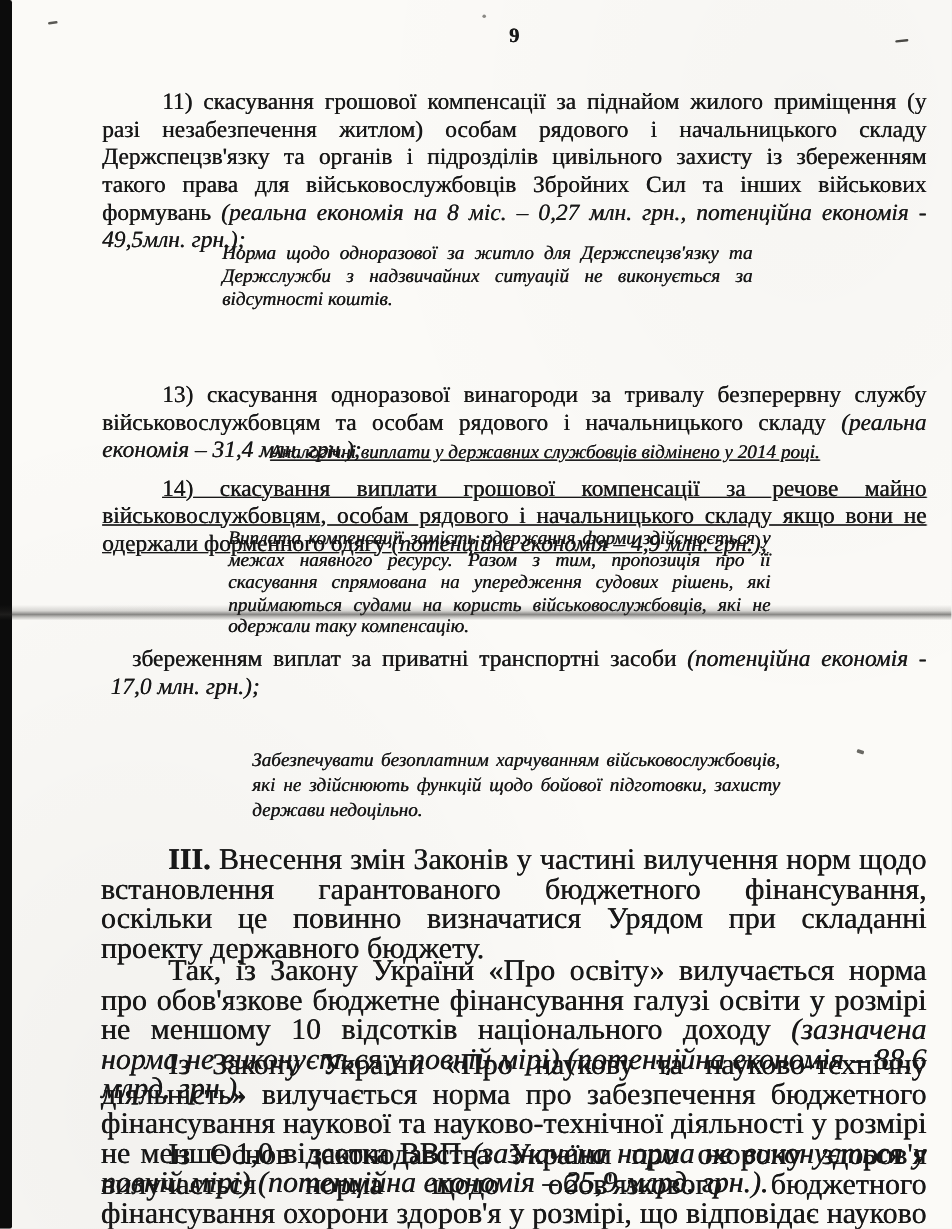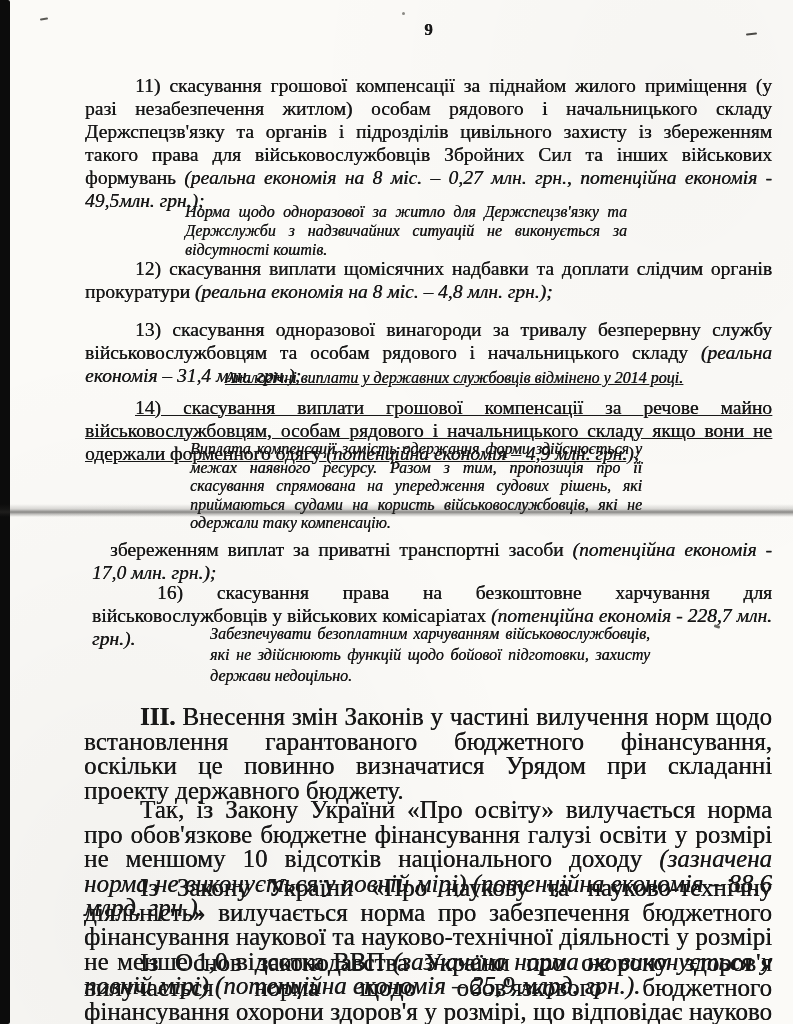--- a/index.html
+++ b/index.html
@@ -62,35 +62,33 @@
 
   <span class="mark mk1"></span>
   <span class="mark mk2"></span>
   <span class="mark mk3"></span>
   <span class="mark mk4"></span>
 
   <p class="par b p11"><span>11) скасування грошової компенсації за піднайом жилого приміщення (у разі незабезпечення житлом) особам рядового і начальницького складу Держспецзв'язку та органів і підрозділів цивільного захисту із збереженням такого права для військовослужбовців Збройних Сил та інших військових формувань </span><span class="it">(реальна економія на 8 міс. – 0,27 млн. грн., потенційна економія - 49,5млн. грн.);</span></p>
 
   <p class="par note n1">Норма щодо одноразової за житло для Держспецзв'язку та Держслужби з надзвичайних ситуацій не виконується за відсутності коштів.</p>
 
-  <p class="par b p12"><span>12) скасування виплати щомісячних надбавки та доплати слідчим органів прокуратури </span><span class="it">(реальна економія на 8 міс. – 4,8 млн. грн.);</span></p>
 
   <p class="par b p13"><span>13) скасування одноразової винагороди за тривалу безперервну службу військовослужбовцям та особам рядового і начальницького складу </span><span class="it">(реальна економія – 31,4 млн. грн.);</span></p>
 
   <p class="par note n2">Аналогічні виплати у державних службовців відмінено у 2014 році.</p>
 
   <p class="par b p14"><span>14) скасування виплати грошової компенсації за речове майно військовослужбовцям, особам рядового і начальницького складу якщо вони не одержали форменного одягу </span><span class="it">(потенційна економія – 4,9 млн. грн.);</span></p>
 
   <p class="par note n7">Виплата компенсації замість одержання форми здійснюється у межах наявного ресурсу. Разом з тим, пропозиція про її скасування спрямована на упередження судових рішень, які приймаються судами на користь військовослужбовців, які не одержали таку компенсацію.</p>
 
   <div class="seam"></div>
 
   <p class="par b2 pf"><span>збереженням виплат за приватні транспортні засоби </span><span class="it">(потенційна економія - 17,0 млн. грн.);</span></p>
 
-  <p class="par b2 p16"><span>16) скасування права на безкоштовне харчування для військовослужбовців у військових комісаріатах </span><span class="it">(потенційна економія - 228,7 млн. грн.).</span></p>
 
   <p class="par note n16">Забезпечувати безоплатним харчуванням військовослужбовців, які не здійснюють функцій щодо бойової підготовки, захисту держави недоцільно.</p>
 
   <p class="par b3 pIII"><span class="bold">III.</span><span> Внесення змін Законів у частині вилучення норм щодо встановлення гарантованого бюджетного фінансування, оскільки це повинно визначатися Урядом при складанні проекту державного бюджету.</span></p>
 
   <p class="par b3 pOsv"><span>Так, із Закону України «Про освіту» вилучається норма про обов'язкове бюджетне фінансування галузі освіти у розмірі не меншому 10 відсотків національного доходу </span><span class="it">(зазначена норма не виконується у повній мірі) (потенційна економія – 88,6 млрд. грн.).</span></p>
 
   <p class="par b3 pNau"><span>Із Закону України «Про наукову та науково-технічну діяльність» вилучається норма про забезпечення бюджетного фінансування наукової та науково-технічної діяльності у розмірі не менше 1,0 відсотка ВВП </span><span class="it">(зазначена норма не виконується у повній мірі) (потенційна економія – 25,9 млрд. грн.).</span></p>
 
   <p class="par b3 pZdo"><span>Із Основ законодавства України про охорону здоров'я вилучається норма щодо обов'язкового бюджетного фінансування охорони здоров'я у розмірі, що відповідає науково обґрунтованим потребам, але не менше 10 відсотків</span></p>

